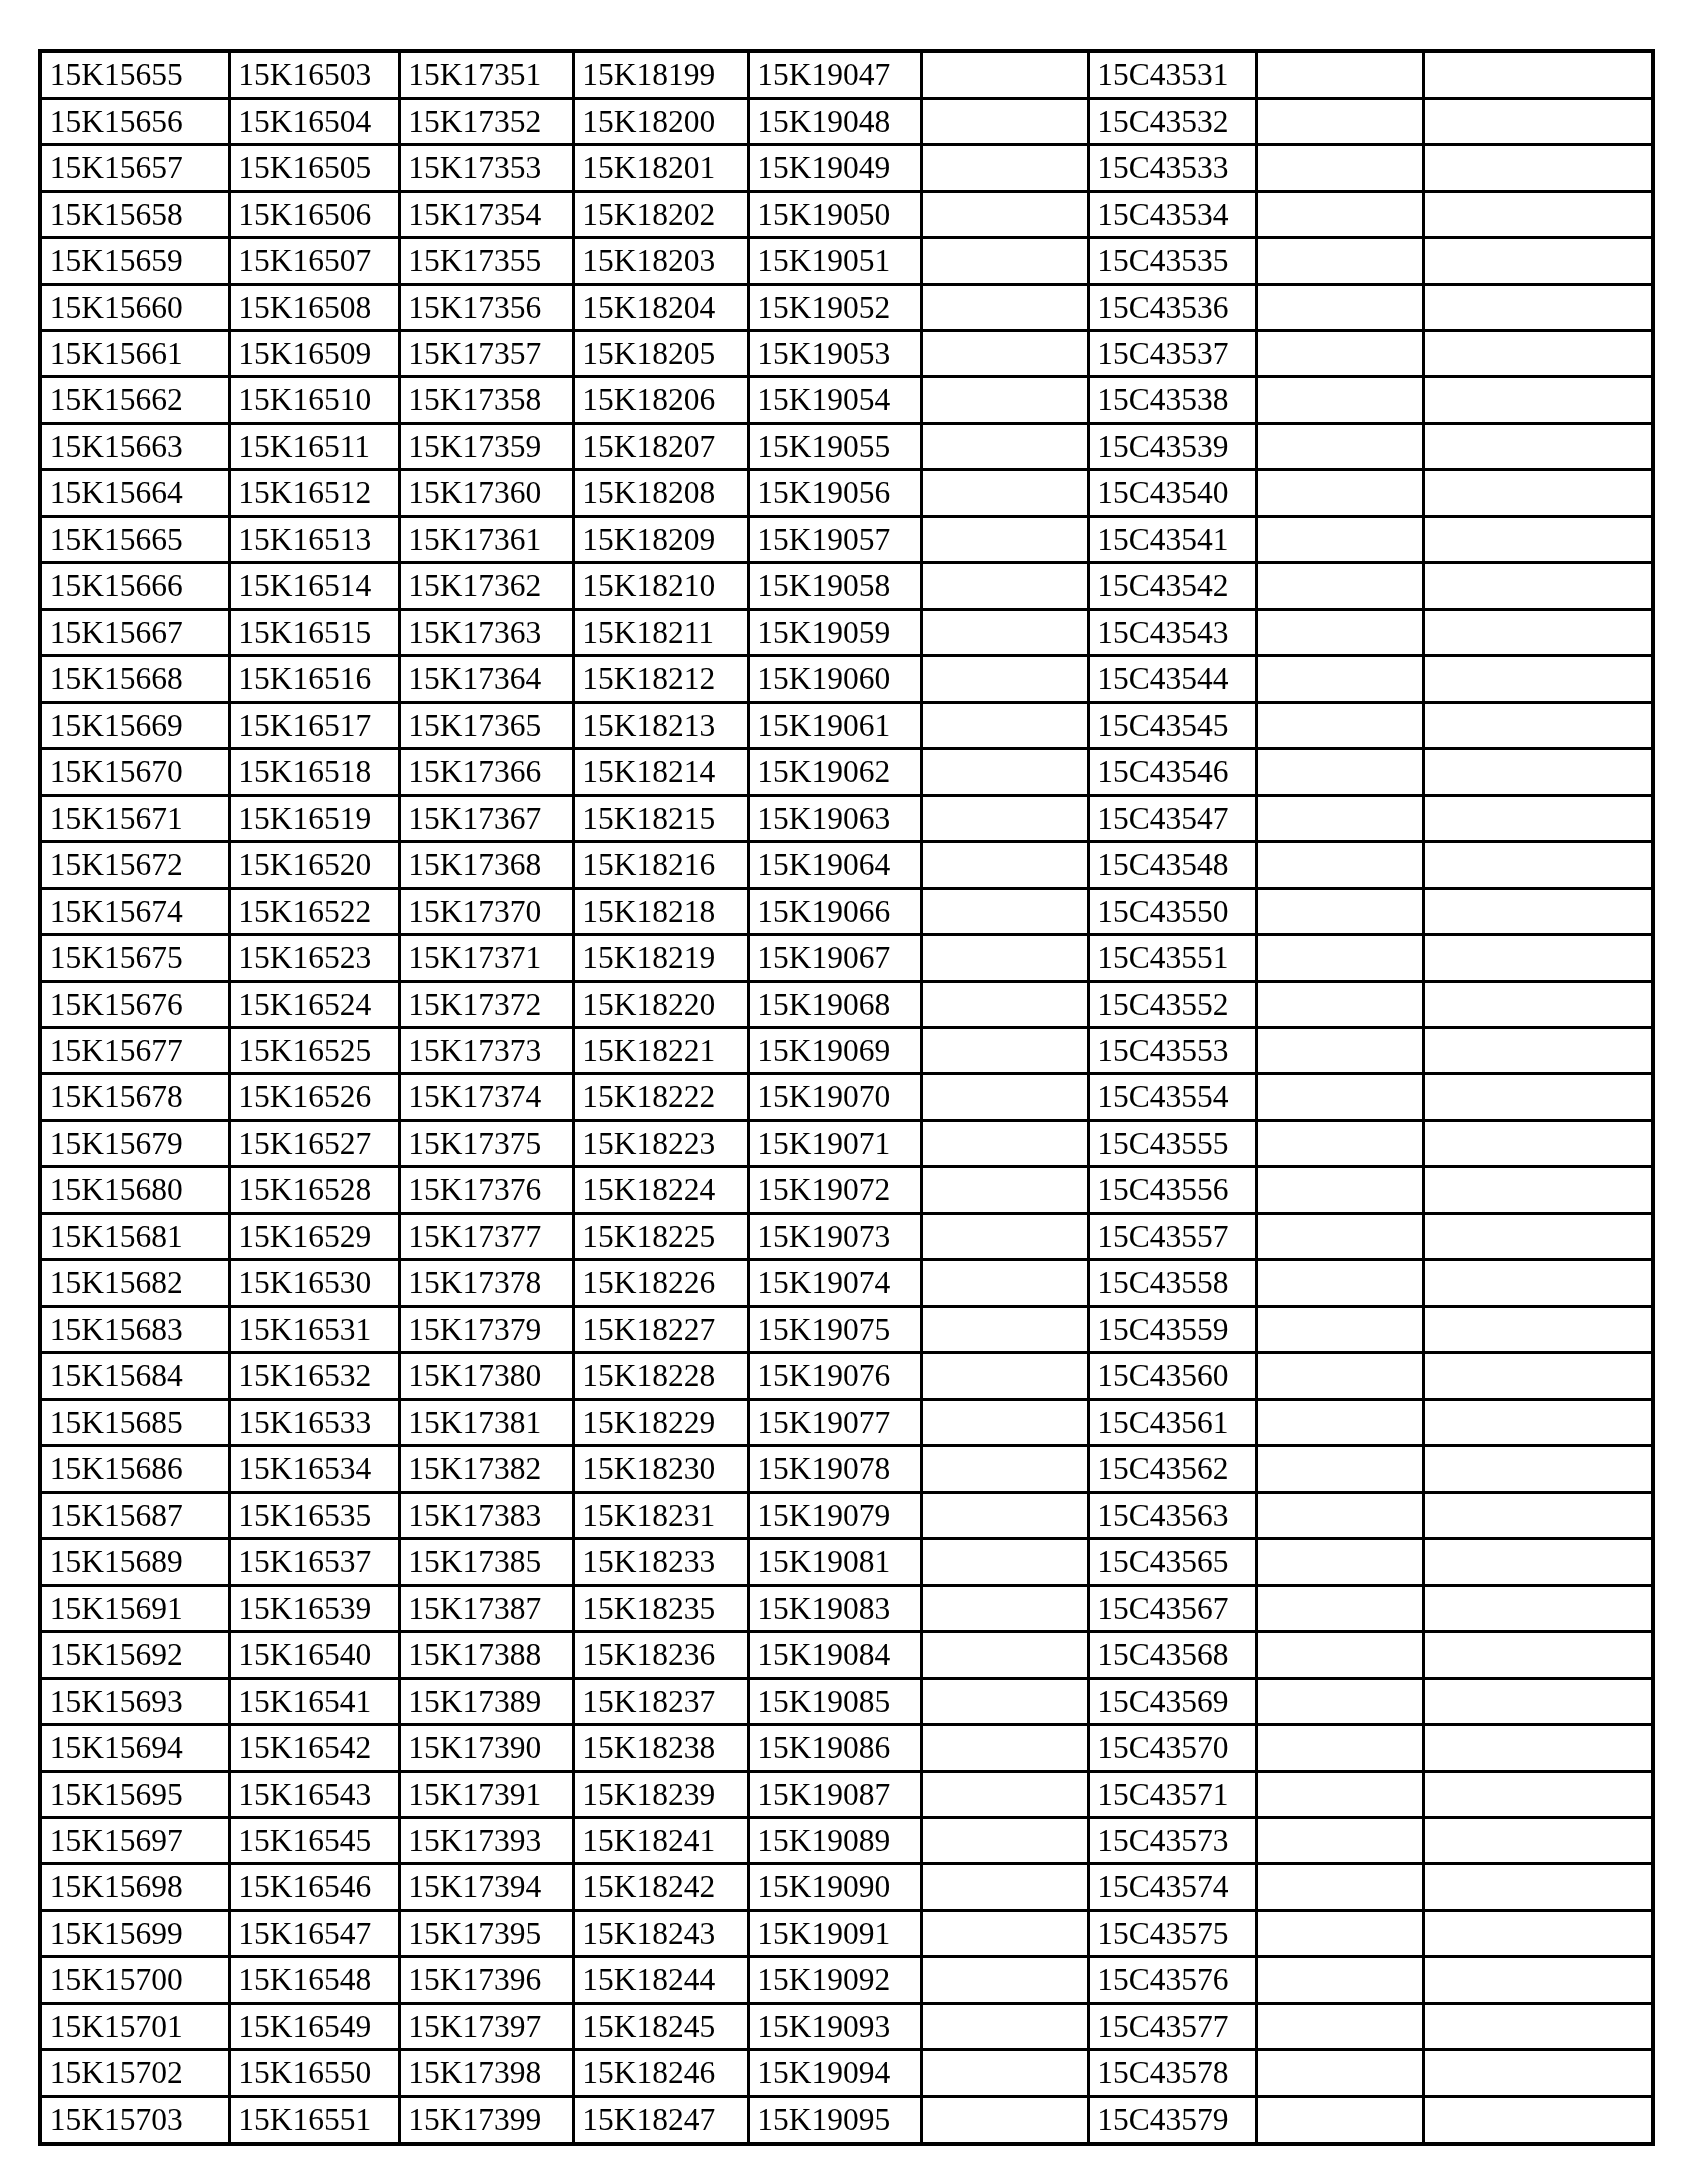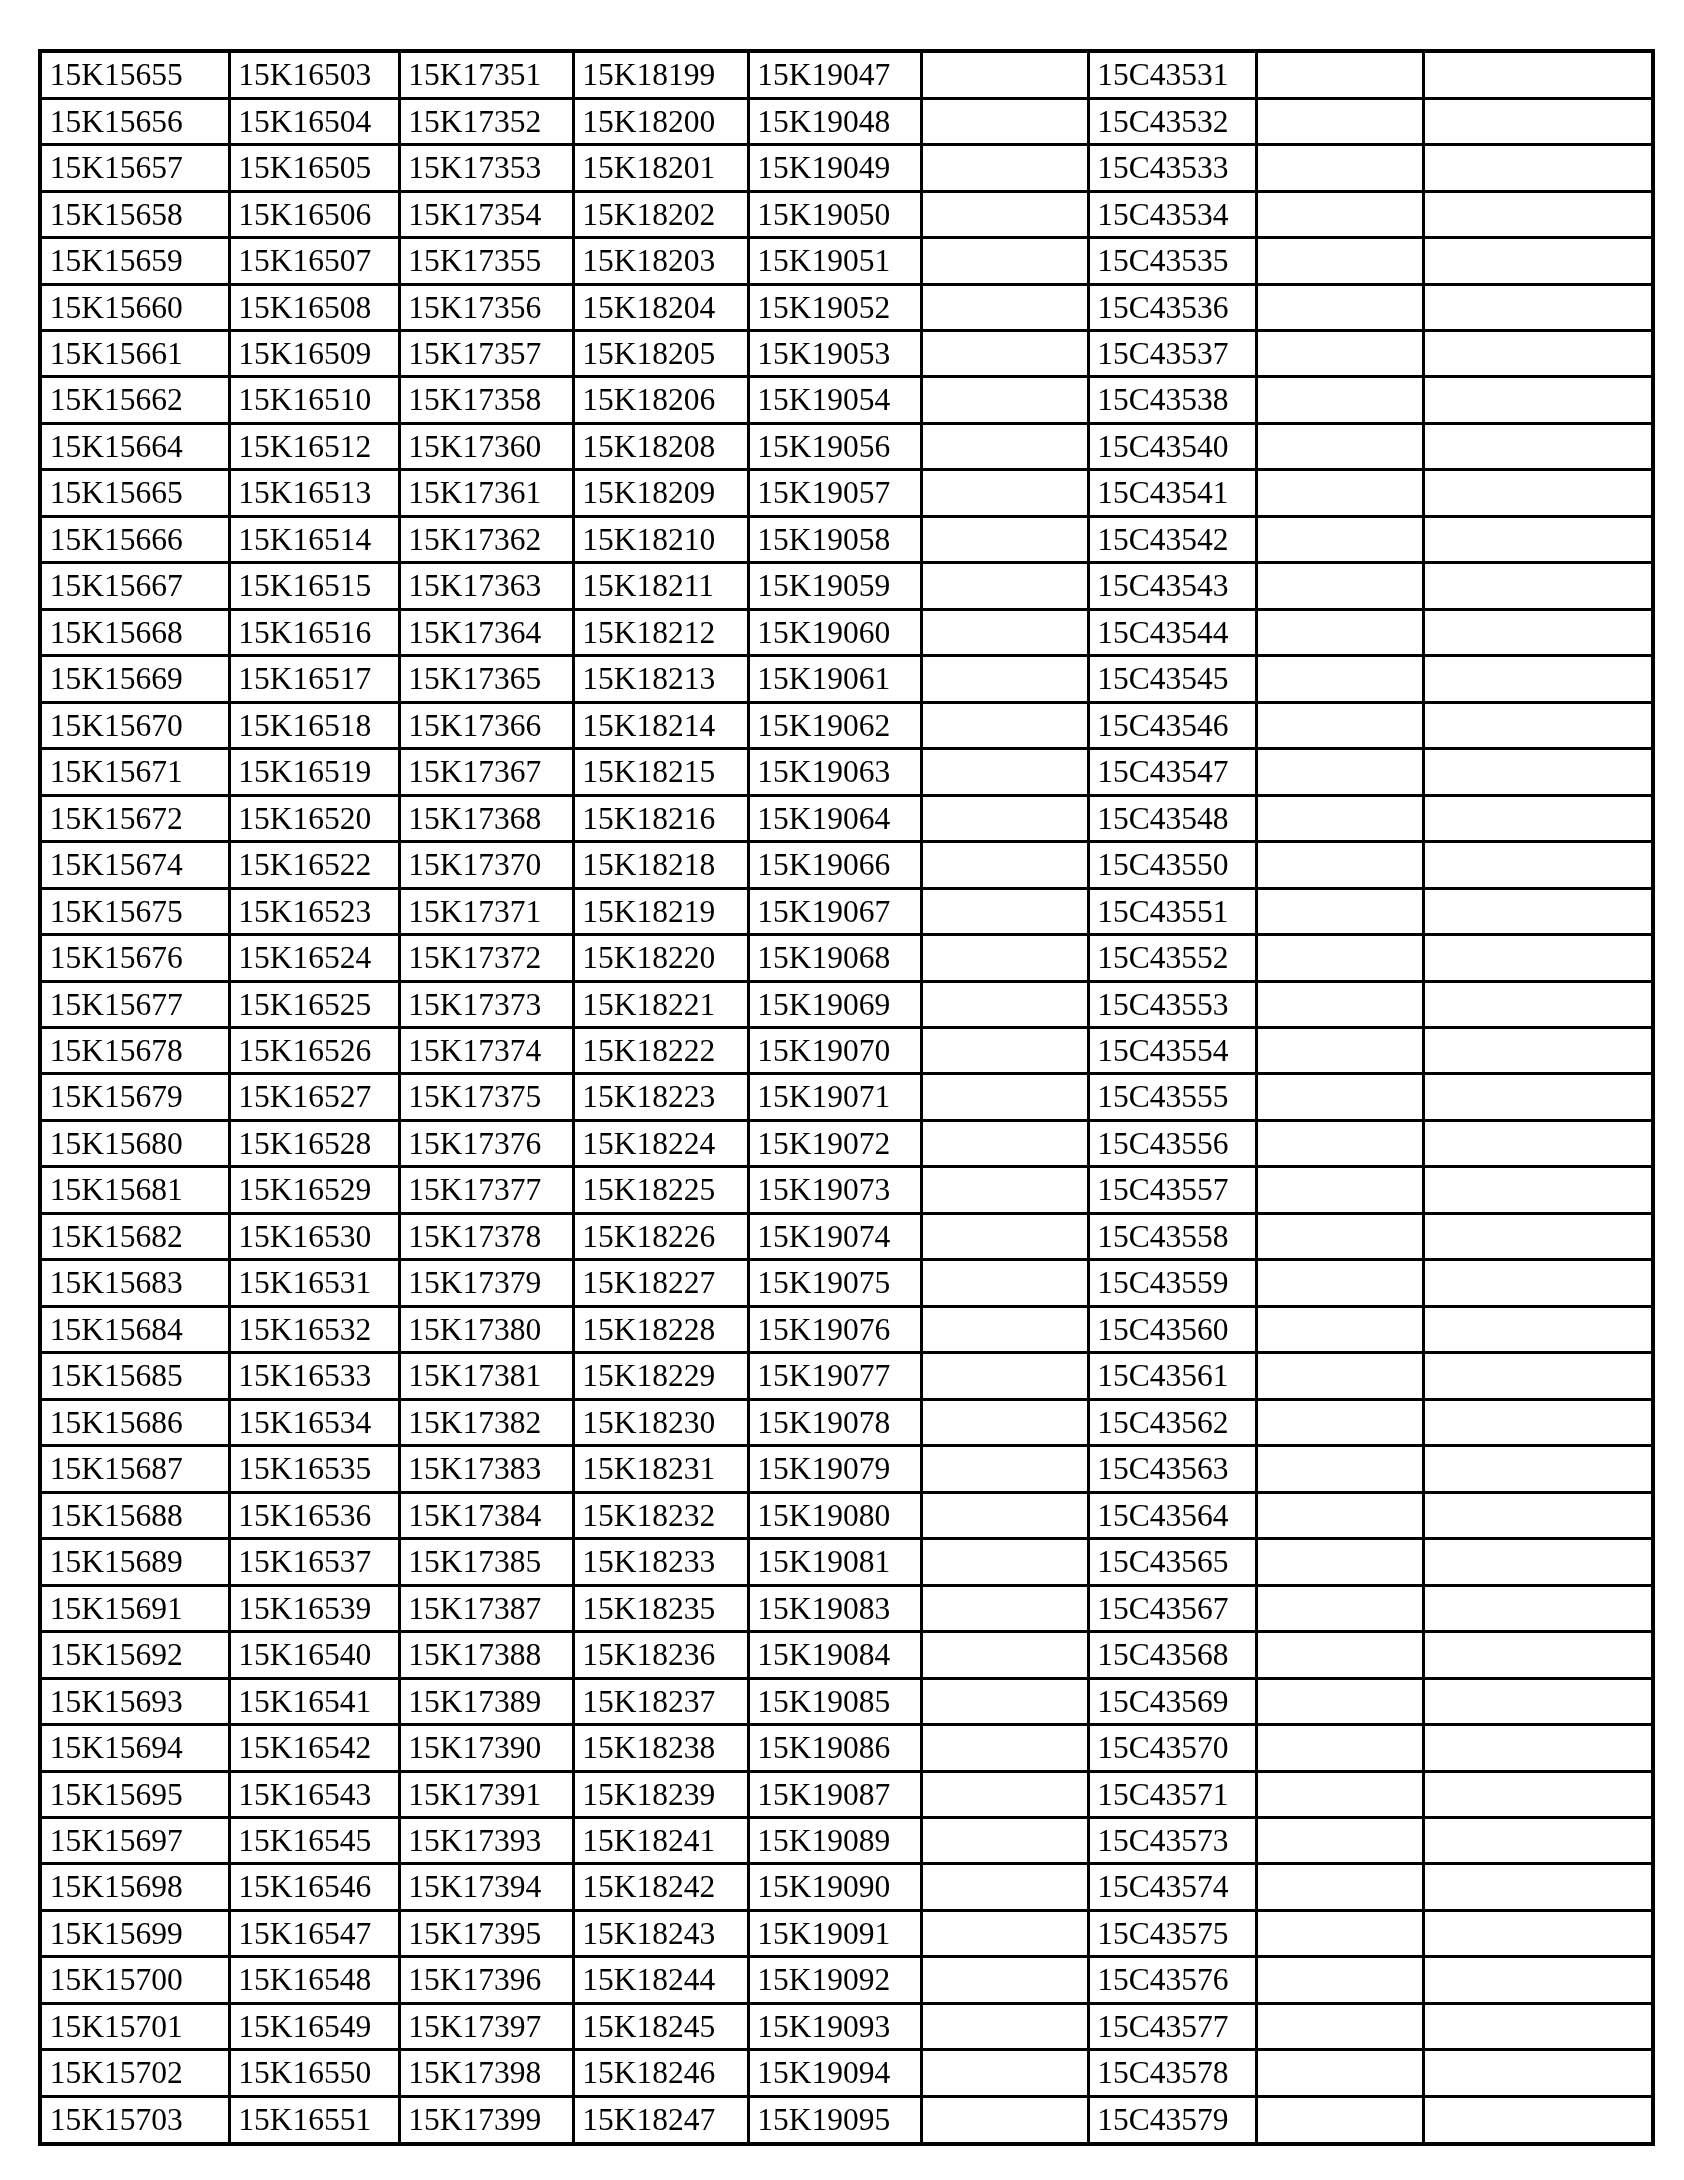--- a/index.html
+++ b/index.html
@@ -147,20 +147,31 @@
           <td>15K16510</td>
           <td>15K17358</td>
           <td>15K18206</td>
           <td>15K19054</td>
           <td></td>
           <td>15C43538</td>
           <td></td>
           <td></td>
         </tr>
         <tr>
+          <td>15K15663</td>
+          <td>15K16511</td>
+          <td>15K17359</td>
+          <td>15K18207</td>
+          <td>15K19055</td>
+          <td></td>
+          <td>15C43539</td>
+          <td></td>
+          <td></td>
+        </tr>
+        <tr>
           <td>15K15664</td>
           <td>15K16512</td>
           <td>15K17360</td>
           <td>15K18208</td>
           <td>15K19056</td>
           <td></td>
           <td>15C43540</td>
           <td></td>
           <td></td>
         </tr>
@@ -396,31 +407,20 @@
           <td></td>
         </tr>
         <tr>
           <td>15K15687</td>
           <td>15K16535</td>
           <td>15K17383</td>
           <td>15K18231</td>
           <td>15K19079</td>
           <td></td>
           <td>15C43563</td>
-          <td></td>
-          <td></td>
-        </tr>
-        <tr>
-          <td>15K15688</td>
-          <td>15K16536</td>
-          <td>15K17384</td>
-          <td>15K18232</td>
-          <td>15K19080</td>
-          <td></td>
-          <td>15C43564</td>
           <td></td>
           <td></td>
         </tr>
         <tr>
           <td>15K15689</td>
           <td>15K16537</td>
           <td>15K17385</td>
           <td>15K18233</td>
           <td>15K19081</td>
           <td></td>

